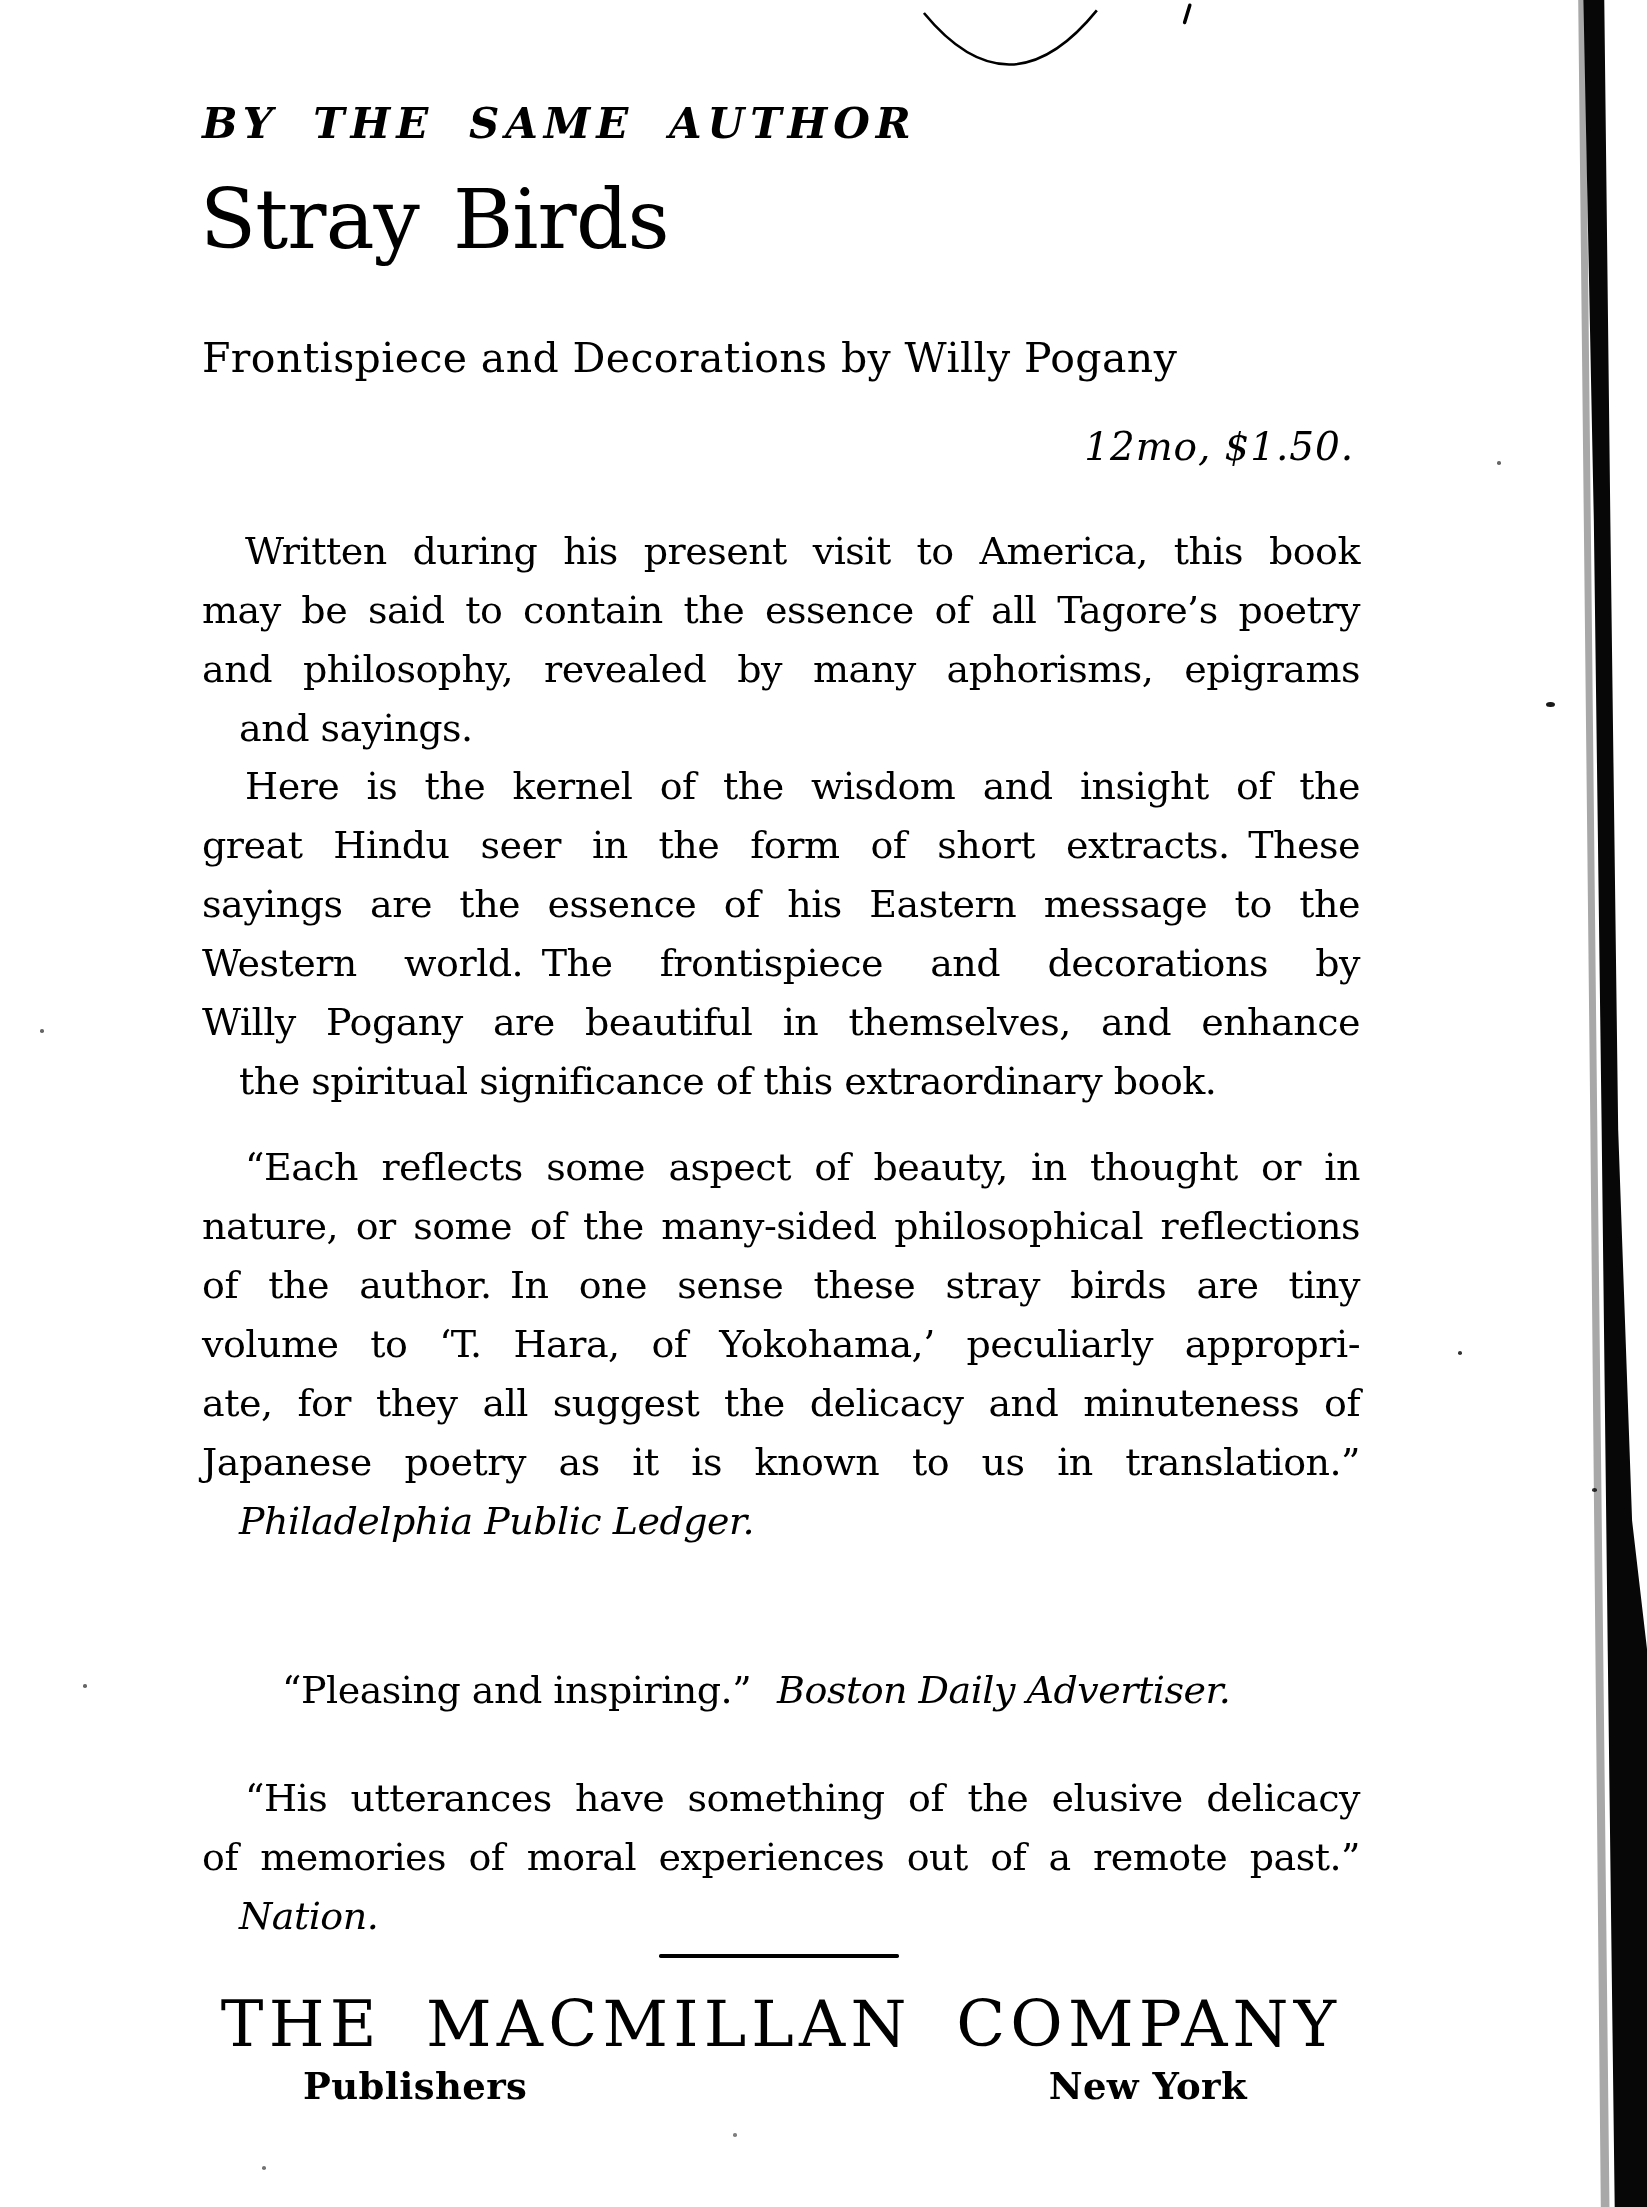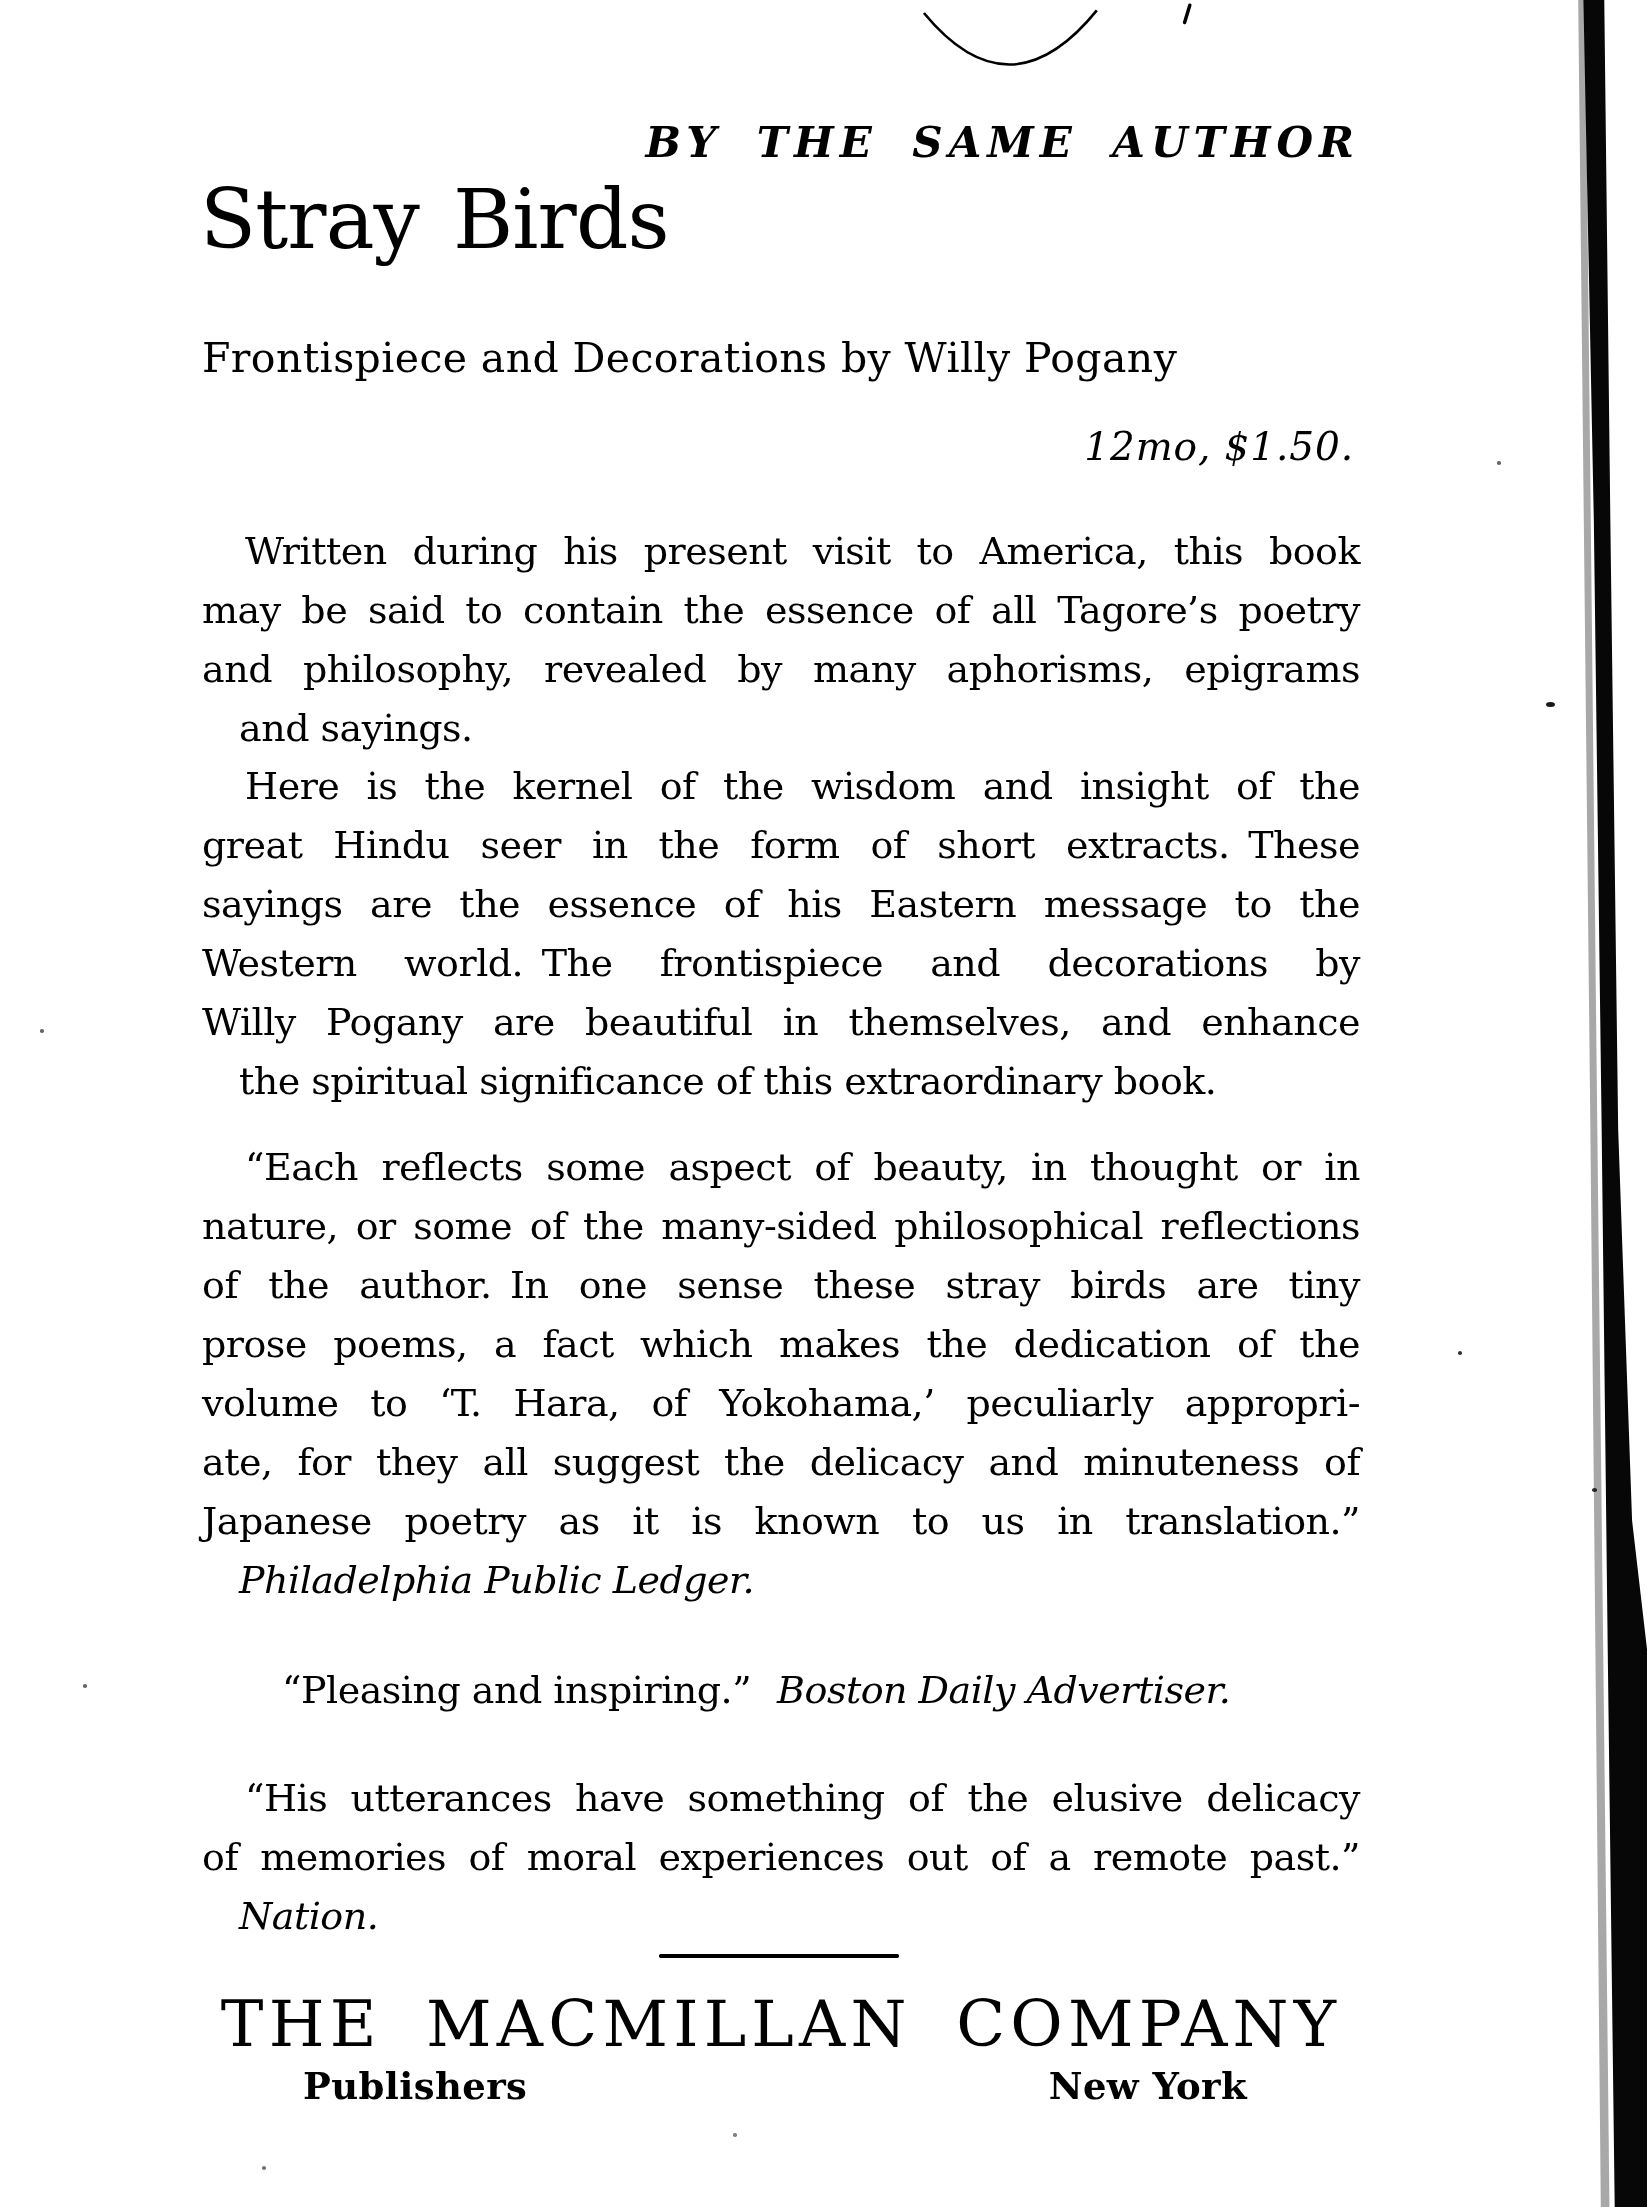--- a/index.html
+++ b/index.html
@@ -7,24 +7,24 @@
     position:relative;
     width:1648px;height:2207px;
     background:#ffffff;
     overflow:hidden;
     color:#000;
     font-family:"DejaVu Serif","Liberation Serif",serif;
   }
   
   .series-note{
     position:absolute;left:202px;width:1158px;top:99px;
-    text-align:right;
+    text-align:left;
     font-size:42px;line-height:49px;
     font-weight:bold;font-style:italic;
-    letter-spacing:6px;word-spacing:14px;margin-top:19px;
+    letter-spacing:6px;word-spacing:14px;
   }
   .book-title{
     position:absolute;left:200px;top:178px;
     font-size:82px;line-height:83px;
     letter-spacing:-0.9px;word-spacing:8.7px;
   }
   .byline{
     position:absolute;left:202px;width:1158px;top:335px;
     text-align:left;
     font-size:41px;line-height:47px;
@@ -112,21 +112,20 @@
     <div class="line">sayings are the essence of his Eastern message to the</div>
     <div class="line">Western world. The frontispiece and decorations by</div>
     <div class="line">Willy Pogany are beautiful in themselves, and enhance</div>
     <div class="line last">the spiritual significance of this extraordinary book.</div>
   </div>
 
   <div class="para" style="top:1138px">
     <div class="line first">“Each reflects some aspect of beauty, in thought or in</div>
     <div class="line">nature, or some of the many-sided philosophical reflections</div>
     <div class="line">of the author. In one sense these stray birds are tiny</div>
-    <div class="line">prose poems, a fact which makes the dedication of the</div>
     <div class="line">volume to ‘T. Hara, of Yokohama,’ peculiarly appropri-</div>
     <div class="line">ate, for they all suggest the delicacy and minuteness of</div>
     <div class="line">Japanese poetry as it is known to us in translation.”</div>
     <div class="line last italic">Philadelphia Public Ledger.</div>
   </div>
 
   <div class="para" style="top:1661px">
     <div class="line first last">
       <span>“Pleasing and inspiring.”</span><span class="attr-gap"></span><span class="italic">Boston Daily Advertiser.</span>
     </div>

